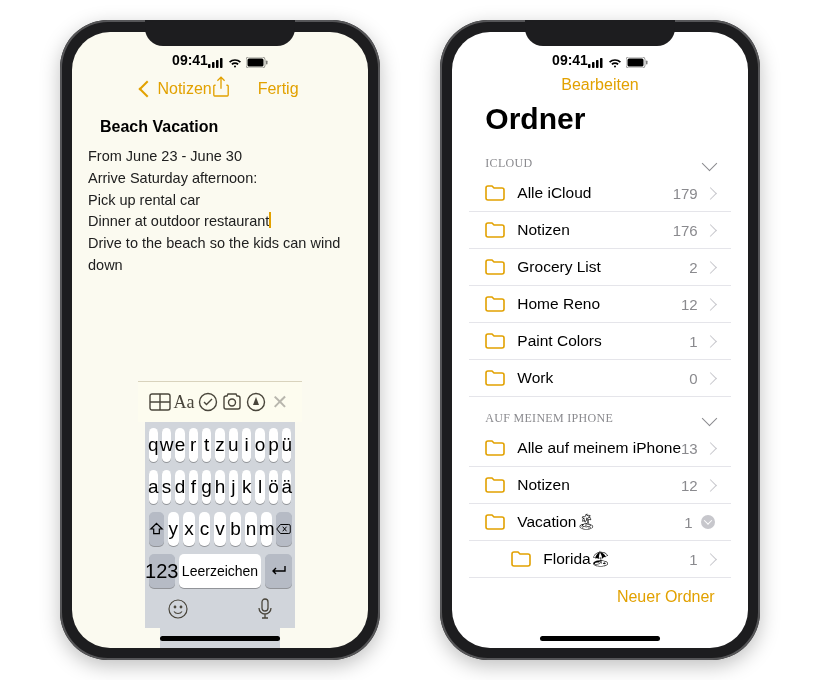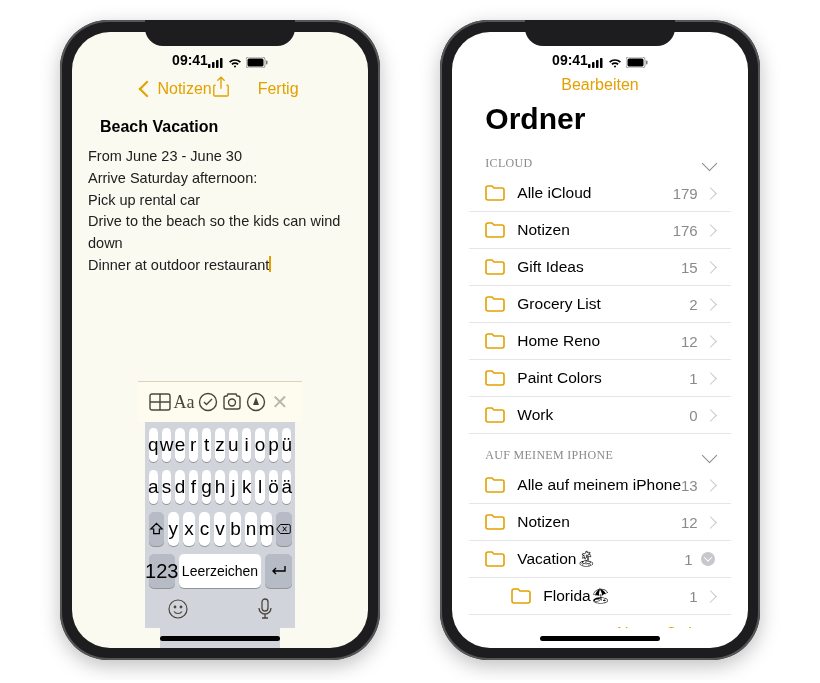--- a/index.html
+++ b/index.html
@@ -197,22 +197,22 @@
         </span>
         <span>Fertig</span>
       </div>
     </div>
     <div class="note-content">
       <div class="note-title">Beach Vacation</div>
       <div class="note-body">
         <p>From June 23 - June 30</p>
         <p>Arrive Saturday afternoon:</p>
         <p>Pick up rental car</p>
+        <p><span>Dinner at outdoor restaurant</span><span class="cursor"></span></p>
         <p>Drive to the beach so the kids can wind down</p>
-        <p><span>Dinner at outdoor restaurant</span><span class="cursor"></span></p>
       </div>
     </div>
     <div class="kb-toolbar">
       <span class="tb-item">
           <svg width="22" height="18" viewBox="0 0 22 18" fill="none" stroke="currentColor" stroke-width="1.4">
             <rect x="1" y="1" width="20" height="16" rx="2"></rect>
             <path d="M1 9h20M11 1v16"></path>
           </svg>
         </span>
       <span class="tb-item" style="font-family:serif;font-size:18px">Aa</span>
@@ -356,28 +356,20 @@
                 <path d="M1 3a2 2 0 012-2h4l2 2h8a2 2 0 012 2v8a2 2 0 01-2 2H3a2 2 0 01-2-2V3z"></path>
               </svg></span>
           <span class="folder-label">Notizen</span>
           <span class="folder-count">176</span>
           <span class="row-chevron"></span>
         </li>
         <li class="folder-row">
           <span class="folder-icn"><svg viewBox="0 0 20 16">
                 <path d="M1 3a2 2 0 012-2h4l2 2h8a2 2 0 012 2v8a2 2 0 01-2 2H3a2 2 0 01-2-2V3z"></path>
               </svg></span>
-          <span class="folder-label">Gift Ideas</span>
-          <span class="folder-count">15</span>
-          <span class="row-chevron"></span>
-        </li>
-        <li class="folder-row">
-          <span class="folder-icn"><svg viewBox="0 0 20 16">
-                <path d="M1 3a2 2 0 012-2h4l2 2h8a2 2 0 012 2v8a2 2 0 01-2 2H3a2 2 0 01-2-2V3z"></path>
-              </svg></span>
           <span class="folder-label">Grocery List</span>
           <span class="folder-count">2</span>
           <span class="row-chevron"></span>
         </li>
         <li class="folder-row">
           <span class="folder-icn"><svg viewBox="0 0 20 16">
                 <path d="M1 3a2 2 0 012-2h4l2 2h8a2 2 0 012 2v8a2 2 0 01-2 2H3a2 2 0 01-2-2V3z"></path>
               </svg></span>
           <span class="folder-label">Home Reno</span>
           <span class="folder-count">12</span>

